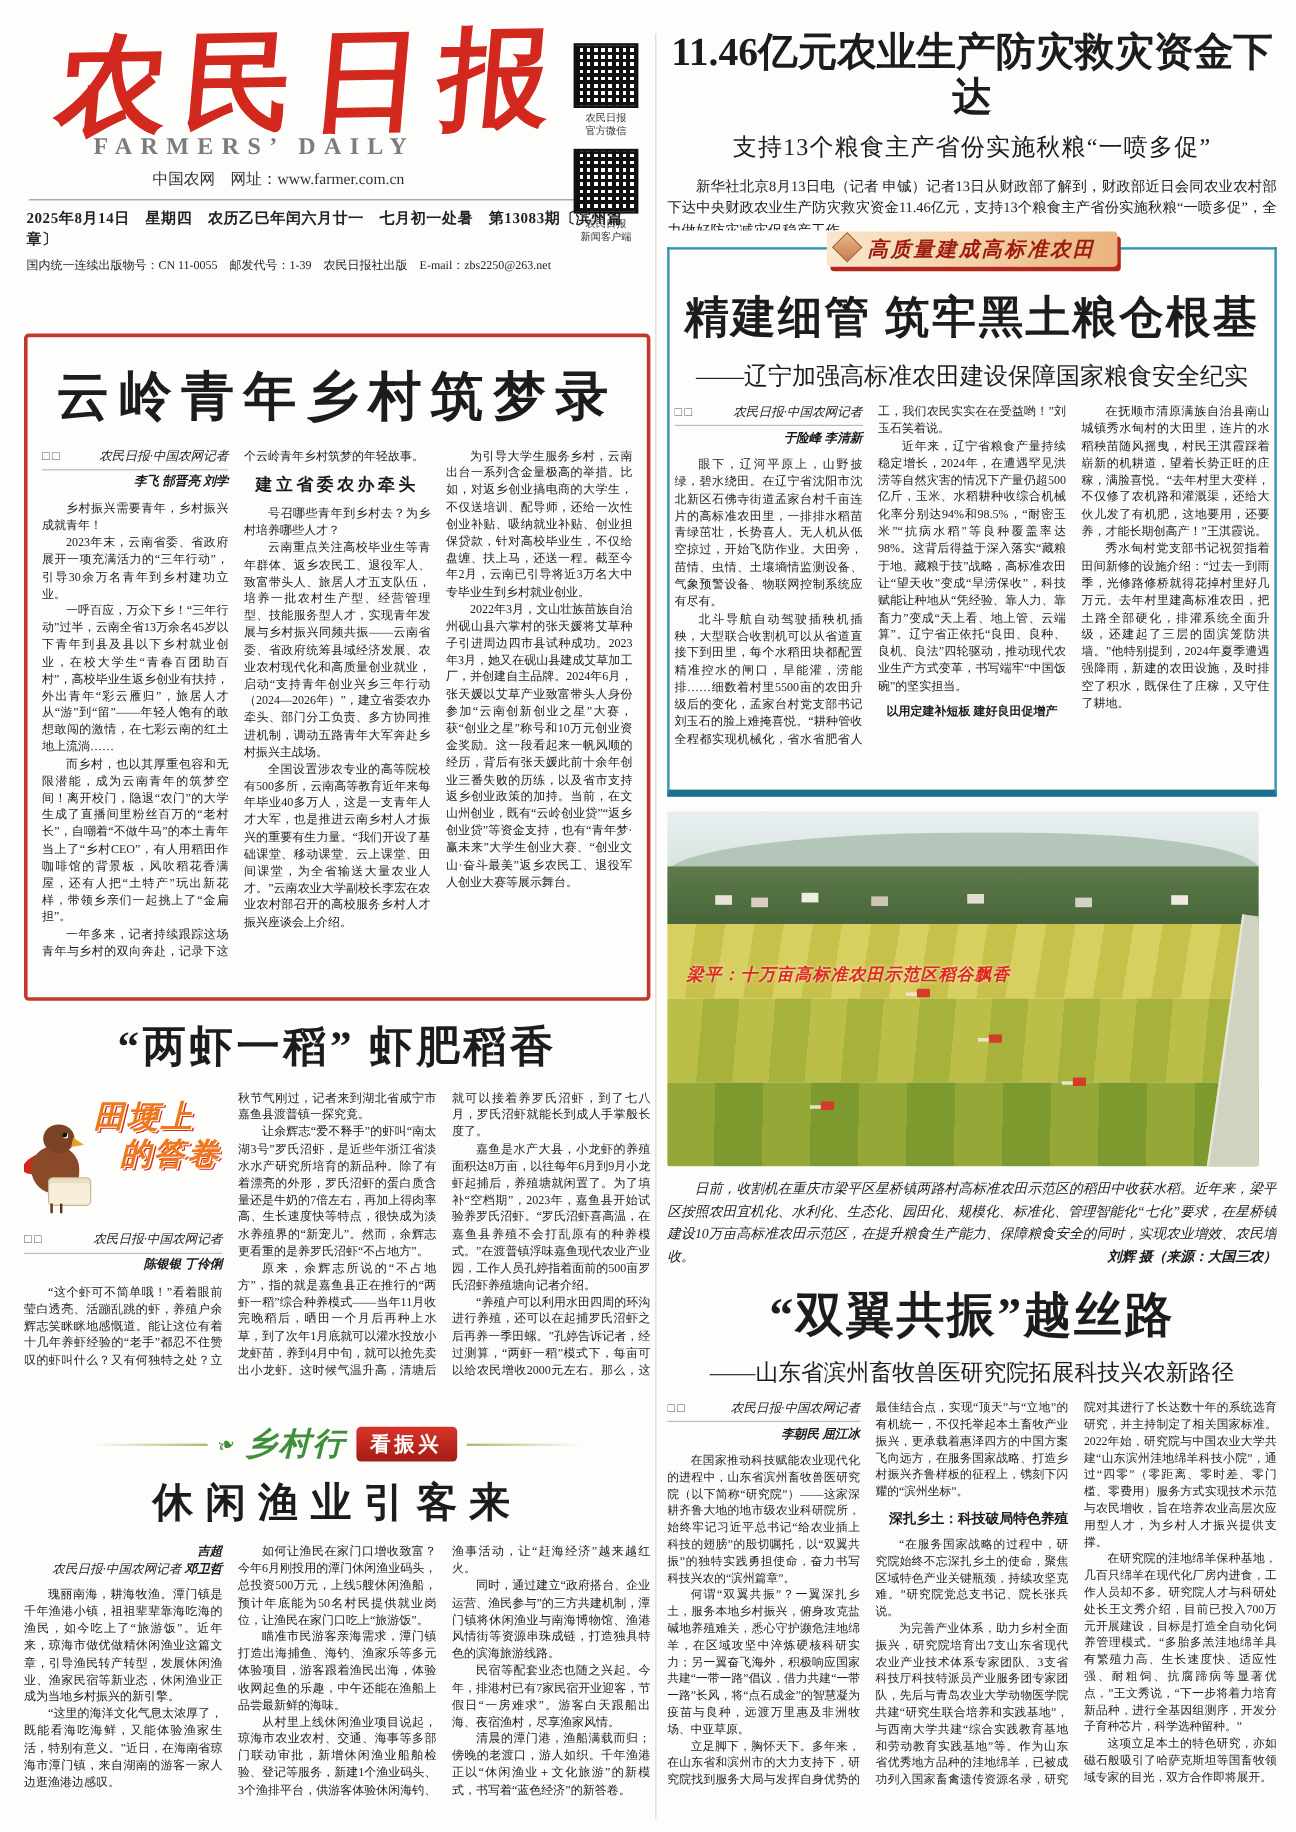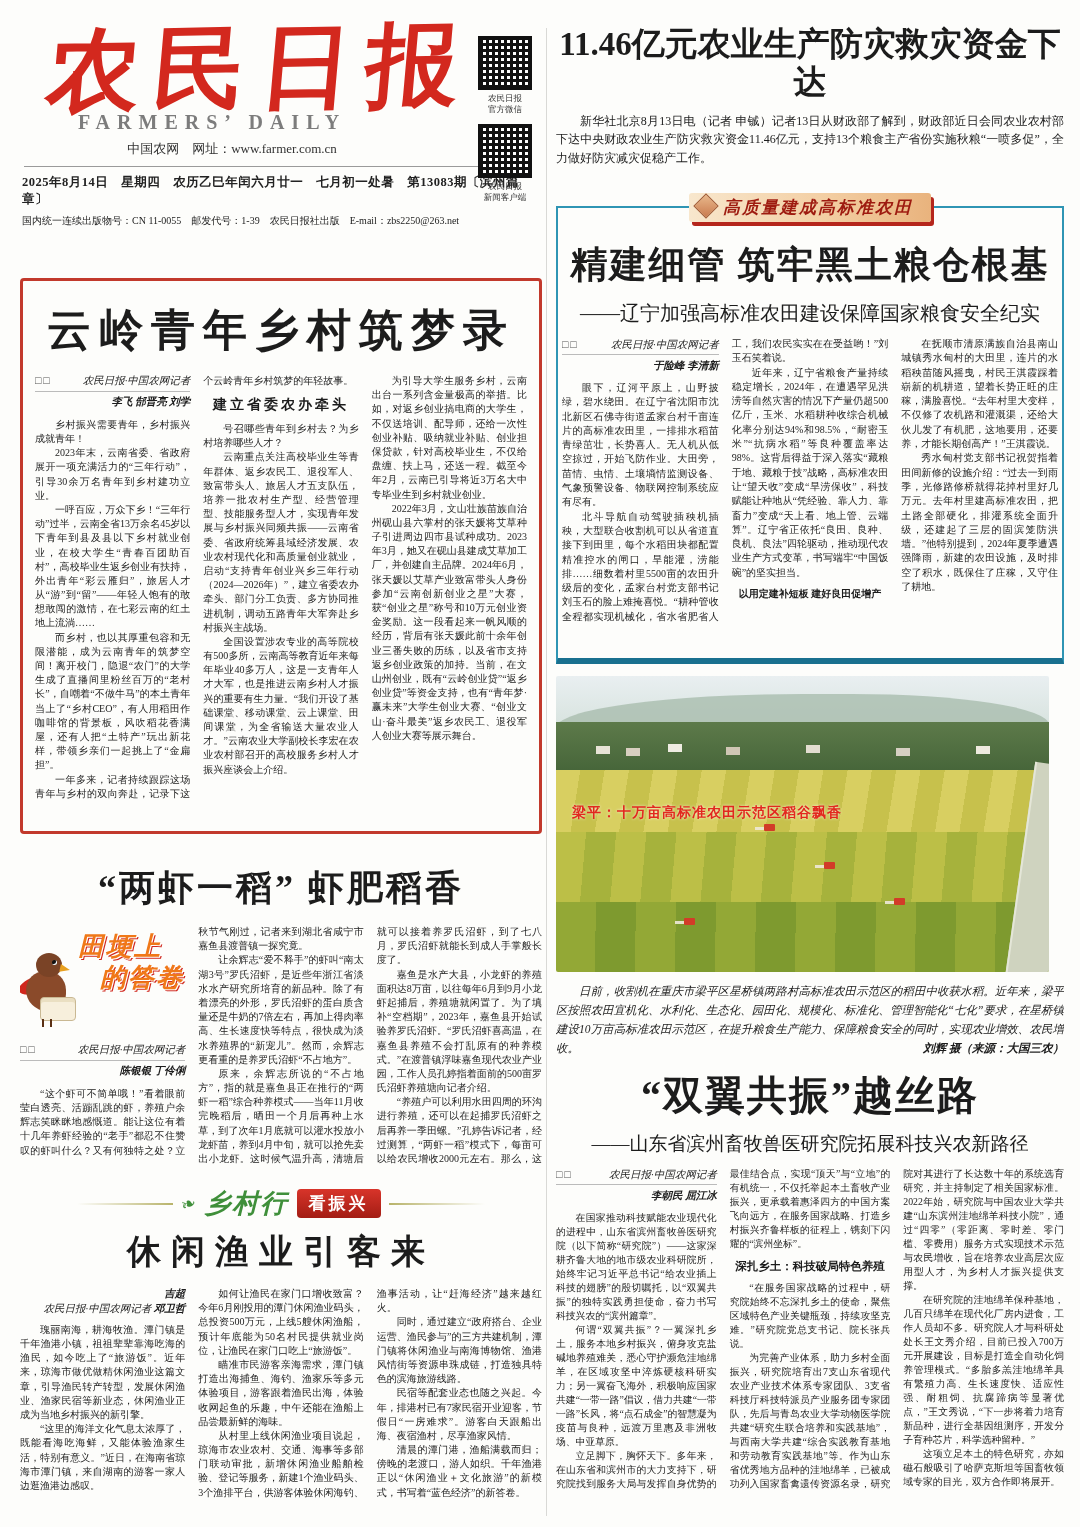--- a/index.html
+++ b/index.html
@@ -42,21 +42,21 @@
   .bluebox .hl{font-size:37px;font-weight:900;text-align:center;letter-spacing:2px;margin-top:8px;}
   .bluebox .sub{font-size:20px;text-align:center;margin:10px 0 10px;}
   .bluebox .cols{height:296px;overflow:hidden;column-count:3;column-gap:13px;column-fill:auto;
                  font-size:10px;line-height:1.43;}
   
   .byline{font-size:10.5px;font-style:italic;margin-bottom:8px;}
   .byline .row1{display:flex;justify-content:space-between;border-bottom:1px solid #bbb;padding-bottom:2px;}
   .byline .sq{color:#555;font-style:normal;letter-spacing:2px;}
   .byline .names{display:block;text-align:right;font-weight:bold;margin-top:3px;}
   
-  .photo{position:absolute;left:556px;top:676px;width:493px;height:296px;overflow:hidden;border-radius:2px;}
+  .photo{position:absolute;left:556px;top:676px;width:493px;height:296px;overflow:hidden;border-radius:2px;font-style:italic;}
   .ph-sky{position:absolute;left:0;top:0;width:100%;height:46px;background:linear-gradient(#e9eff1,#d9e4e0);}
   .ph-mtn{position:absolute;left:0;top:18px;width:100%;height:34px;background:#a9bdae;
           border-radius:50% 40% 55% 45%/100% 90% 0 0;opacity:.8;}
   .ph-village{position:absolute;left:0;top:46px;width:100%;height:48px;
           background:linear-gradient(#5d7a4a,#47663a);}
   .ph-house{position:absolute;width:14px;height:8px;background:#e7e3d6;box-shadow:30px 2px 0 #d8cfc0,72px -2px 0 #efece2,130px 1px 0 #cfc6b4,210px -1px 0 #e2ddd0,300px 2px 0 #d6d0c2,380px 0 0 #eeeadf;}
   .ph-f1{position:absolute;left:0;top:94px;width:100%;height:62px;
          background:repeating-linear-gradient(99deg,#d8cf61 0 24px,#c7c14c 24px 48px);}
   .ph-f2{position:absolute;left:0;top:156px;width:100%;height:70px;
          background:repeating-linear-gradient(95deg,#bcbf47 0 30px,#a6b23c 30px 60px);}
@@ -71,31 +71,31 @@
   .caption{position:absolute;left:556px;top:982px;width:508px;height:78px;overflow:hidden;
          font-size:11.5px;line-height:1.65;font-style:italic;}
   .caption .cap-text{text-indent:2em;text-align:justify;}
   .caption .cap-credit{text-align:right;margin-top:-19px;font-weight:bold;}
   
   .art-f{position:absolute;left:556px;top:1068px;width:508px;height:450px;overflow:hidden;}
   .art-f .hl{font-size:40px;font-weight:900;text-align:center;letter-spacing:2px;}
   .art-f .sub{font-size:19px;text-align:center;margin:8px 0 10px;}
   .art-f .cols{height:330px;overflow:hidden;column-count:3;column-gap:13px;column-fill:auto;
                font-size:9.8px;line-height:1.43;}
-  .art-f .col-subhead{font-size:11.5px;text-align:center;text-indent:0;}
+  .art-f .col-subhead{font-size:11.5px;text-align:right;text-indent:0;}
   
   .redbox{position:absolute;left:20px;top:278px;width:522px;height:556px;border:3px solid #c2392c;
           border-radius:4px;box-sizing:border-box;padding:14px 12px 6px;}
   .redbox .hl{font-size:44px;font-weight:900;text-align:center;letter-spacing:8px;margin:6px 0 14px;}
   .redbox .cols{height:430px;overflow:hidden;column-count:3;column-gap:13px;column-fill:auto;
                 font-size:10px;line-height:1.42;}
   .redbox .col-subhead{font-size:14px;letter-spacing:3px;}
   
   .art-d{position:absolute;left:20px;top:846px;width:522px;height:330px;overflow:hidden;}
-  .art-d .hl{font-size:36px;font-weight:900;text-align:center;letter-spacing:3px;margin:18px 0 12px;}
+  .art-d .hl{font-size:36px;font-weight:900;text-align:center;letter-spacing:3px;margin:2px 0 12px;}
   .art-d .cols{height:252px;overflow:hidden;column-count:3;column-gap:13px;column-fill:auto;
                font-size:10px;line-height:1.42;}
   .logo-box{width:100%;height:112px;position:relative;margin-bottom:6px;}
   .logo-text{position:absolute;left:58px;top:6px;font-weight:900;font-style:italic;font-size:26px;
          line-height:1.2;color:#f07818;text-shadow:1px 1px 0 #fff,2px 2px 0 #d0271d;letter-spacing:2px;}
   .logo-text .l2{margin-left:22px;}
   .bird{position:absolute;left:2px;top:28px;width:60px;height:72px;}
   .bird .head{position:absolute;left:14px;top:0;width:26px;height:24px;background:#7a4326;border-radius:50%;}
   .bird .eye{position:absolute;left:30px;top:7px;width:5px;height:5px;background:#111;border-radius:50%;box-shadow:inset -1px -1px 0 #fff;}
   .bird .beak{position:absolute;left:38px;top:12px;width:0;height:0;border-top:4px solid transparent;border-bottom:4px solid transparent;border-left:10px solid #e8a020;transform:rotate(12deg);}
@@ -137,20 +137,21 @@
       <div class="qr-label">农民日报
 官方微信</div>
       <div class="qr"></div>
       <div class="qr-label">农民日报
 新闻客户端</div>
     </div>
   </div>
 
   <div class="art-a">
     <div class="hl">11.46亿元农业生产防灾救灾资金下达</div>
+    <div class="sub">支持13个粮食主产省份实施秋粮“一喷多促”</div>
     <div class="body">
         <p class="para">新华社北京8月13日电（记者 申铖）记者13日从财政部了解到，财政部近日会同农业农村部下达中央财政农业生产防灾救灾资金11.46亿元，支持13个粮食主产省份实施秋粮“一喷多促”，全力做好防灾减灾促稳产工作。</p>
       </div>
   </div>
 
   <div class="bluebox">
     <div class="ribbon">
       <span class="cube"></span>
       <span>高质量建成高标准农田</span>
     </div>

